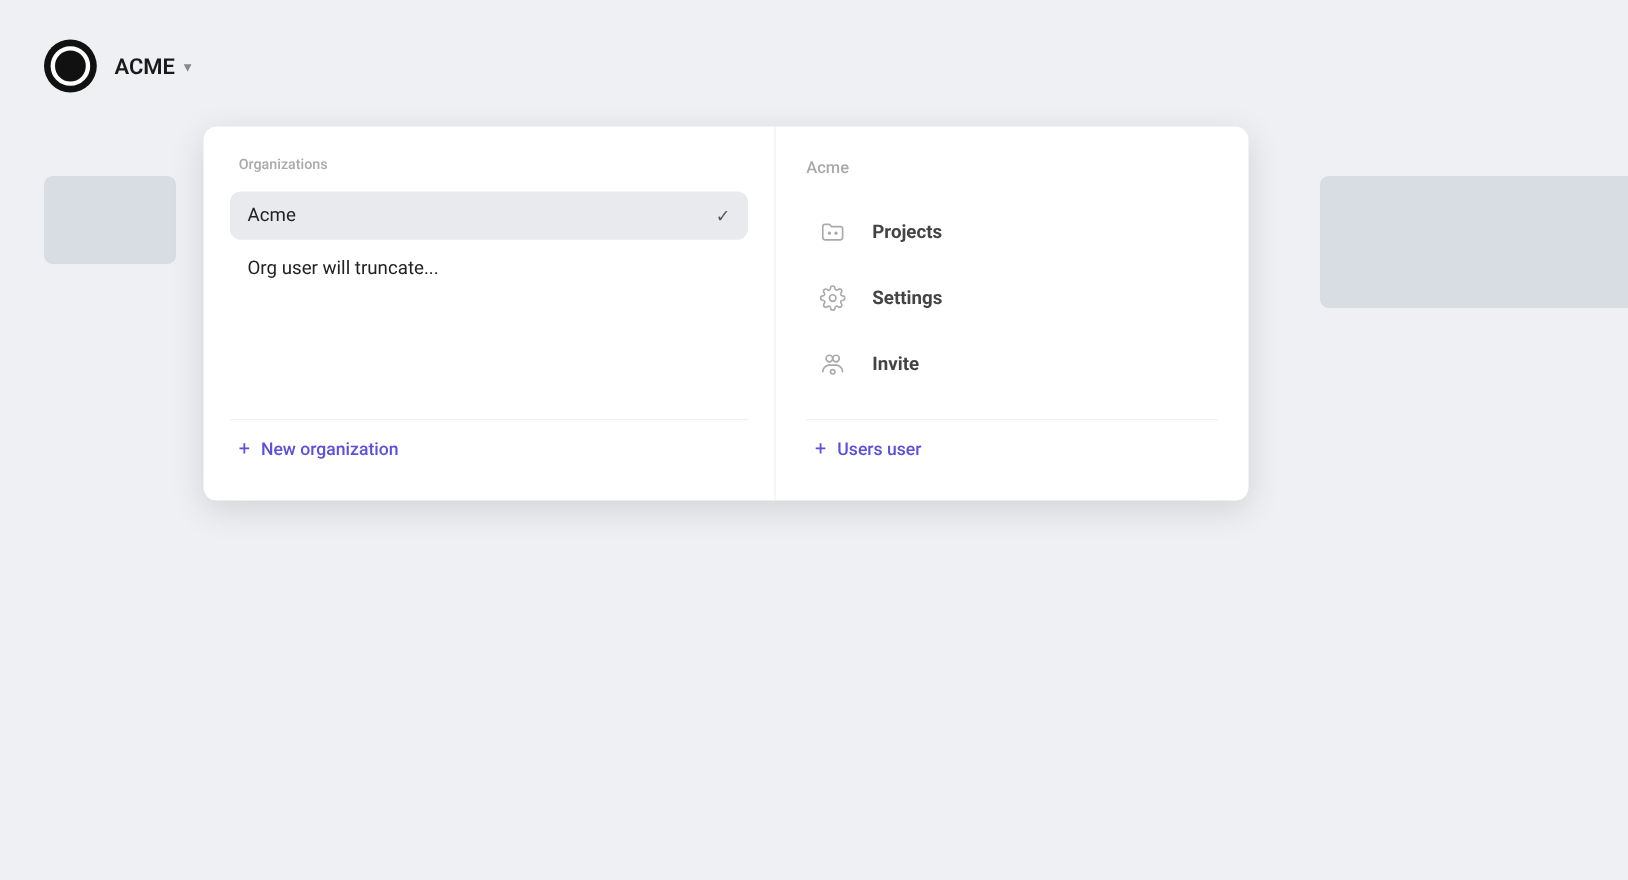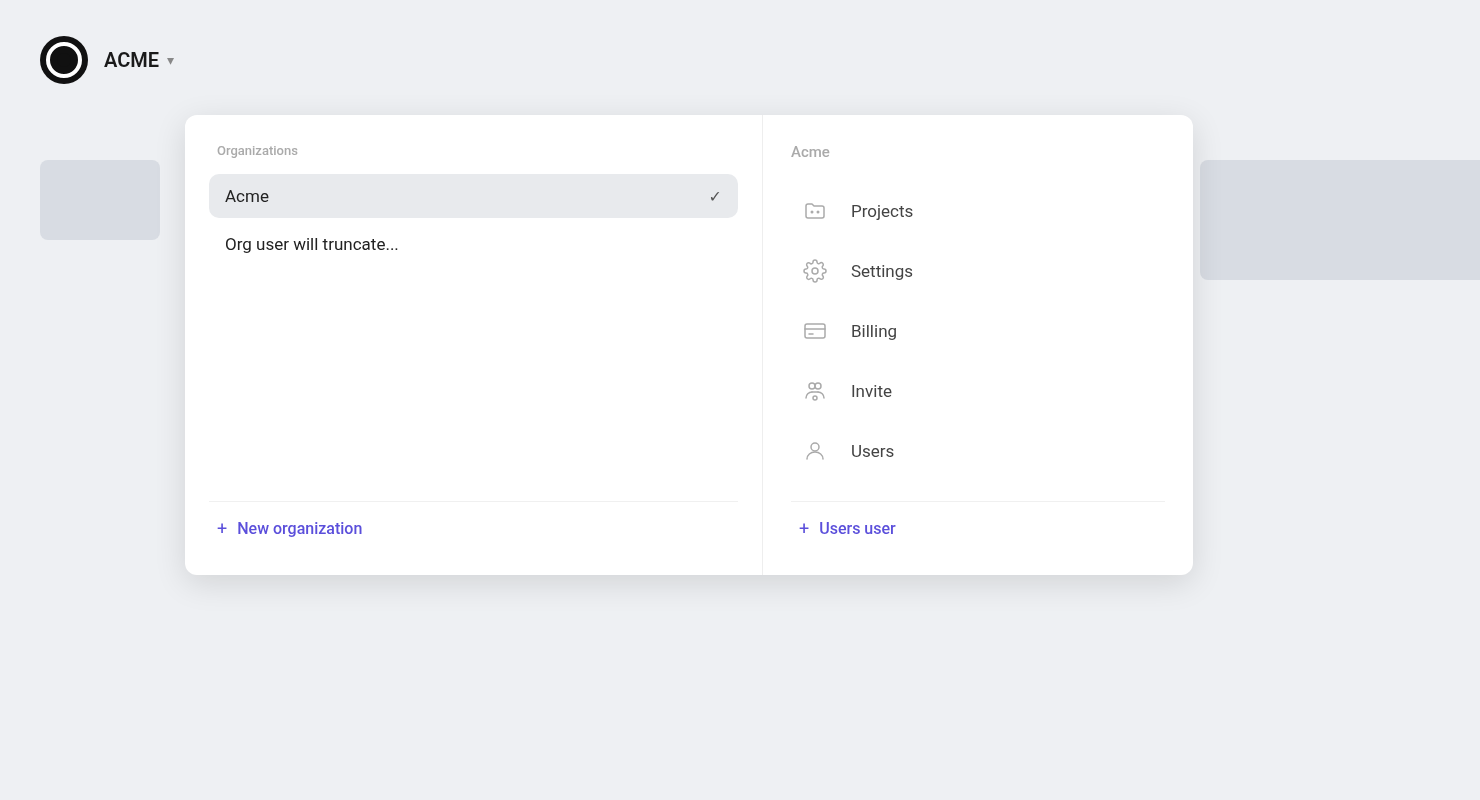--- a/index.html
+++ b/index.html
@@ -105,21 +105,21 @@
       display: flex;
       background: white;
       border-radius: 12px;
       box-shadow: 0 8px 32px rgba(0,0,0,0.12);
       overflow: hidden;
       z-index: 100;
     }
 
     
     .left-panel {
-      width: 578px;
+      width: 520px;
       padding: 28px 24px;
       display: flex;
       flex-direction: column;
       border-right: 1px solid #eee;
     }
 
     .orgs-label {
       font-size: 13px;
       color: #aaa;
       font-weight: 500;
@@ -220,21 +220,21 @@
       stroke: #aaa;
       fill: none;
       stroke-width: 1.5;
       stroke-linecap: round;
       stroke-linejoin: round;
     }
 
     .menu-label {
       font-size: 17px;
       color: #444;
-      font-weight: 400;
+      font-weight: 700;
     }
 
     .invite-btn {
       display: flex;
       align-items: center;
       gap: 10px;
       padding: 16px 8px 8px;
       color: #5b4fdb;
       font-size: 16px;
       font-weight: 500;
@@ -301,55 +301,36 @@
       <div class="menu-item">
         <div class="menu-icon">
           <svg viewBox="0 0 24 24">
             <circle cx="12" cy="12" r="3"></circle>
             <path d="M19.4 15a1.65 1.65 0 00.33 1.82l.06.06a2 2 0 010 2.83 2 2 0 01-2.83 0l-.06-.06a1.65 1.65 0 00-1.82-.33 1.65 1.65 0 00-1 1.51V21a2 2 0 01-2 2 2 2 0 01-2-2v-.09A1.65 1.65 0 009 19.4a1.65 1.65 0 00-1.82.33l-.06.06a2 2 0 01-2.83 0 2 2 0 010-2.83l.06-.06A1.65 1.65 0 004.68 15a1.65 1.65 0 00-1.51-1H3a2 2 0 01-2-2 2 2 0 012-2h.09A1.65 1.65 0 004.6 9a1.65 1.65 0 00-.33-1.82l-.06-.06a2 2 0 010-2.83 2 2 0 012.83 0l.06.06A1.65 1.65 0 009 4.68a1.65 1.65 0 001-1.51V3a2 2 0 012-2 2 2 0 012 2v.09a1.65 1.65 0 001 1.51 1.65 1.65 0 001.82-.33l.06-.06a2 2 0 012.83 0 2 2 0 010 2.83l-.06.06A1.65 1.65 0 0019.4 9a1.65 1.65 0 001.51 1H21a2 2 0 012 2 2 2 0 01-2 2h-.09a1.65 1.65 0 00-1.51 1z"></path>
           </svg>
         </div>
         <span class="menu-label">Settings</span>
       </div>
 
-      <div class="menu-item">
-        <div class="menu-icon">
-          <svg viewBox="0 0 24 24">
-            <rect x="2" y="5" width="20" height="14" rx="2"></rect>
-            <line x1="2" y1="10" x2="22" y2="10"></line>
-            <line x1="6" y1="15" x2="10" y2="15"></line>
-          </svg>
-        </div>
-        <span class="menu-label">Billing</span>
-      </div>
 
 
       <div class="menu-item">
         <div class="menu-icon">
           <svg viewBox="0 0 24 24">
             <circle cx="9" cy="7" r="3"></circle>
             <circle cx="15" cy="7" r="3"></circle>
             <circle cx="12" cy="19" r="2"></circle>
             <path d="M3 19c0-3.31 2.69-6 6-6"></path>
             <path d="M21 19c0-3.31-2.69-6-6-6"></path>
             <line x1="9" y1="13" x2="15" y2="13"></line>
           </svg>
         </div>
         <span class="menu-label">Invite</span>
       </div>
 
-      <div class="menu-item">
-        <div class="menu-icon">
-          <svg viewBox="0 0 24 24">
-            <circle cx="12" cy="8" r="4"></circle>
-            <path d="M4 20c0-4 3.58-7 8-7s8 3 8 7"></path>
-          </svg>
-        </div>
-        <span class="menu-label">Users</span>
-      </div>
 
     </div>
 
     <div class="invite-btn">
       <span class="plus-sign">+</span>
       <span>Users user</span>
     </div>
   </div>
 
 </div>

